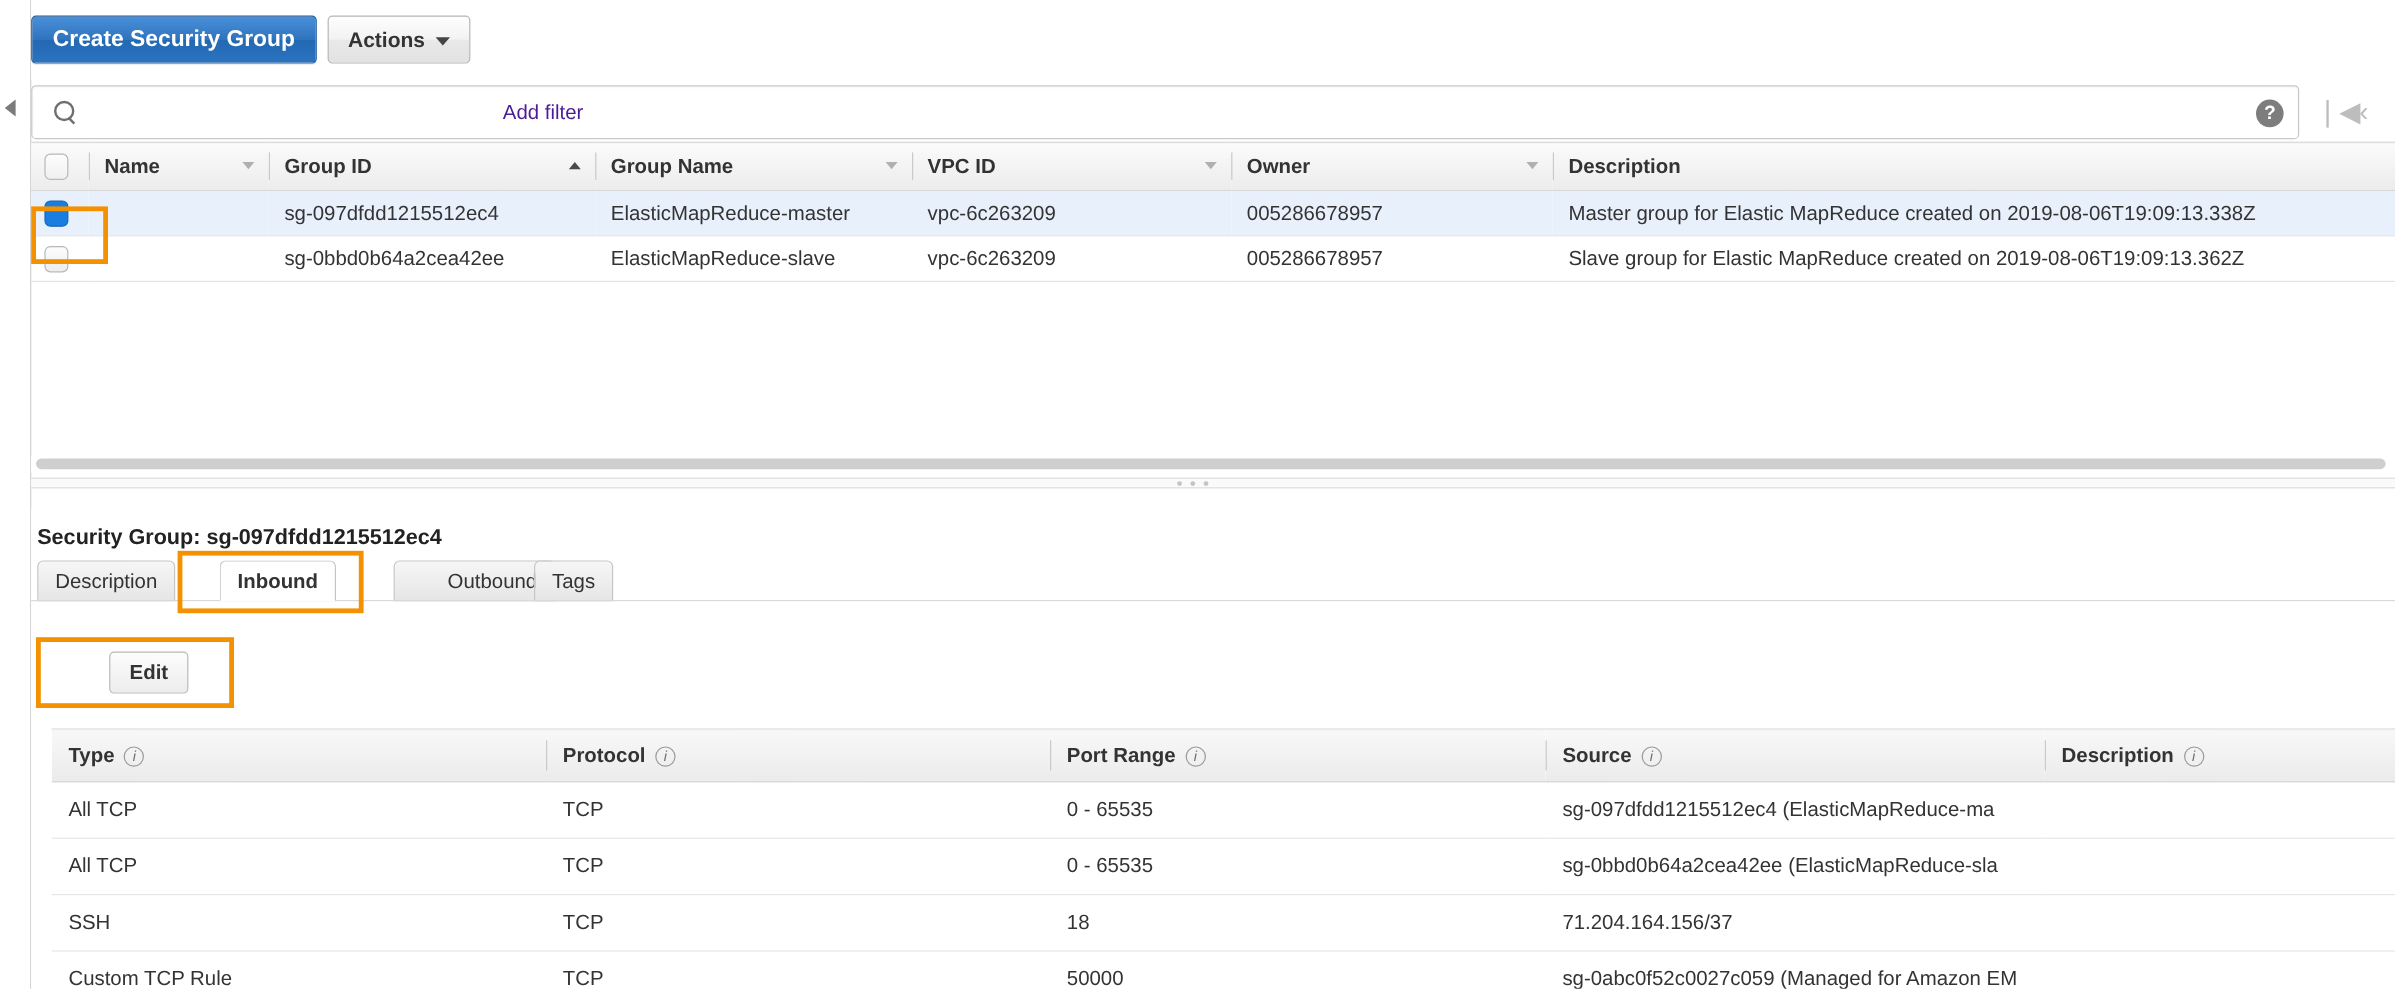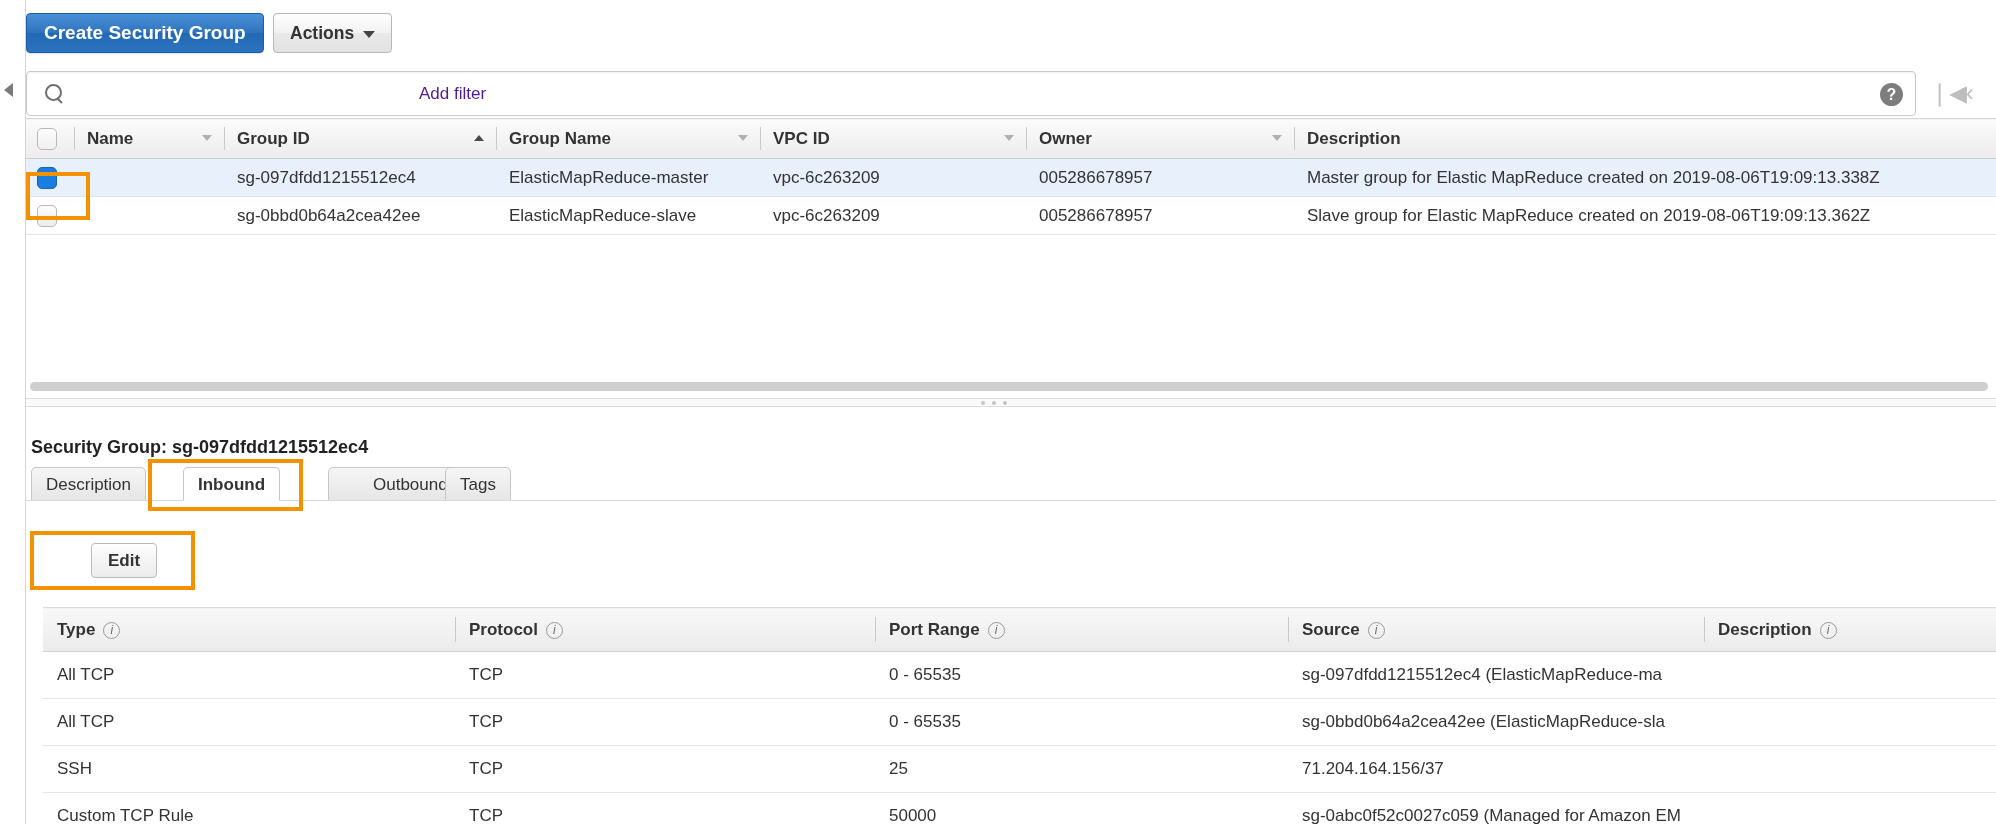--- a/index.html
+++ b/index.html
@@ -382,21 +382,21 @@
         <tr>
           <td>All TCP</td>
           <td>TCP</td>
           <td>0 - 65535</td>
           <td>sg-0bbd0b64a2cea42ee (ElasticMapReduce-sla</td>
           <td></td>
         </tr>
         <tr>
           <td>SSH</td>
           <td>TCP</td>
-          <td>25</td>
+          <td>18</td>
           <td>71.204.164.156/37</td>
           <td></td>
         </tr>
         <tr>
           <td>Custom TCP Rule</td>
           <td>TCP</td>
           <td>50000</td>
           <td>sg-0abc0f52c0027c059 (Managed for Amazon EM</td>
           <td></td>
         </tr>

